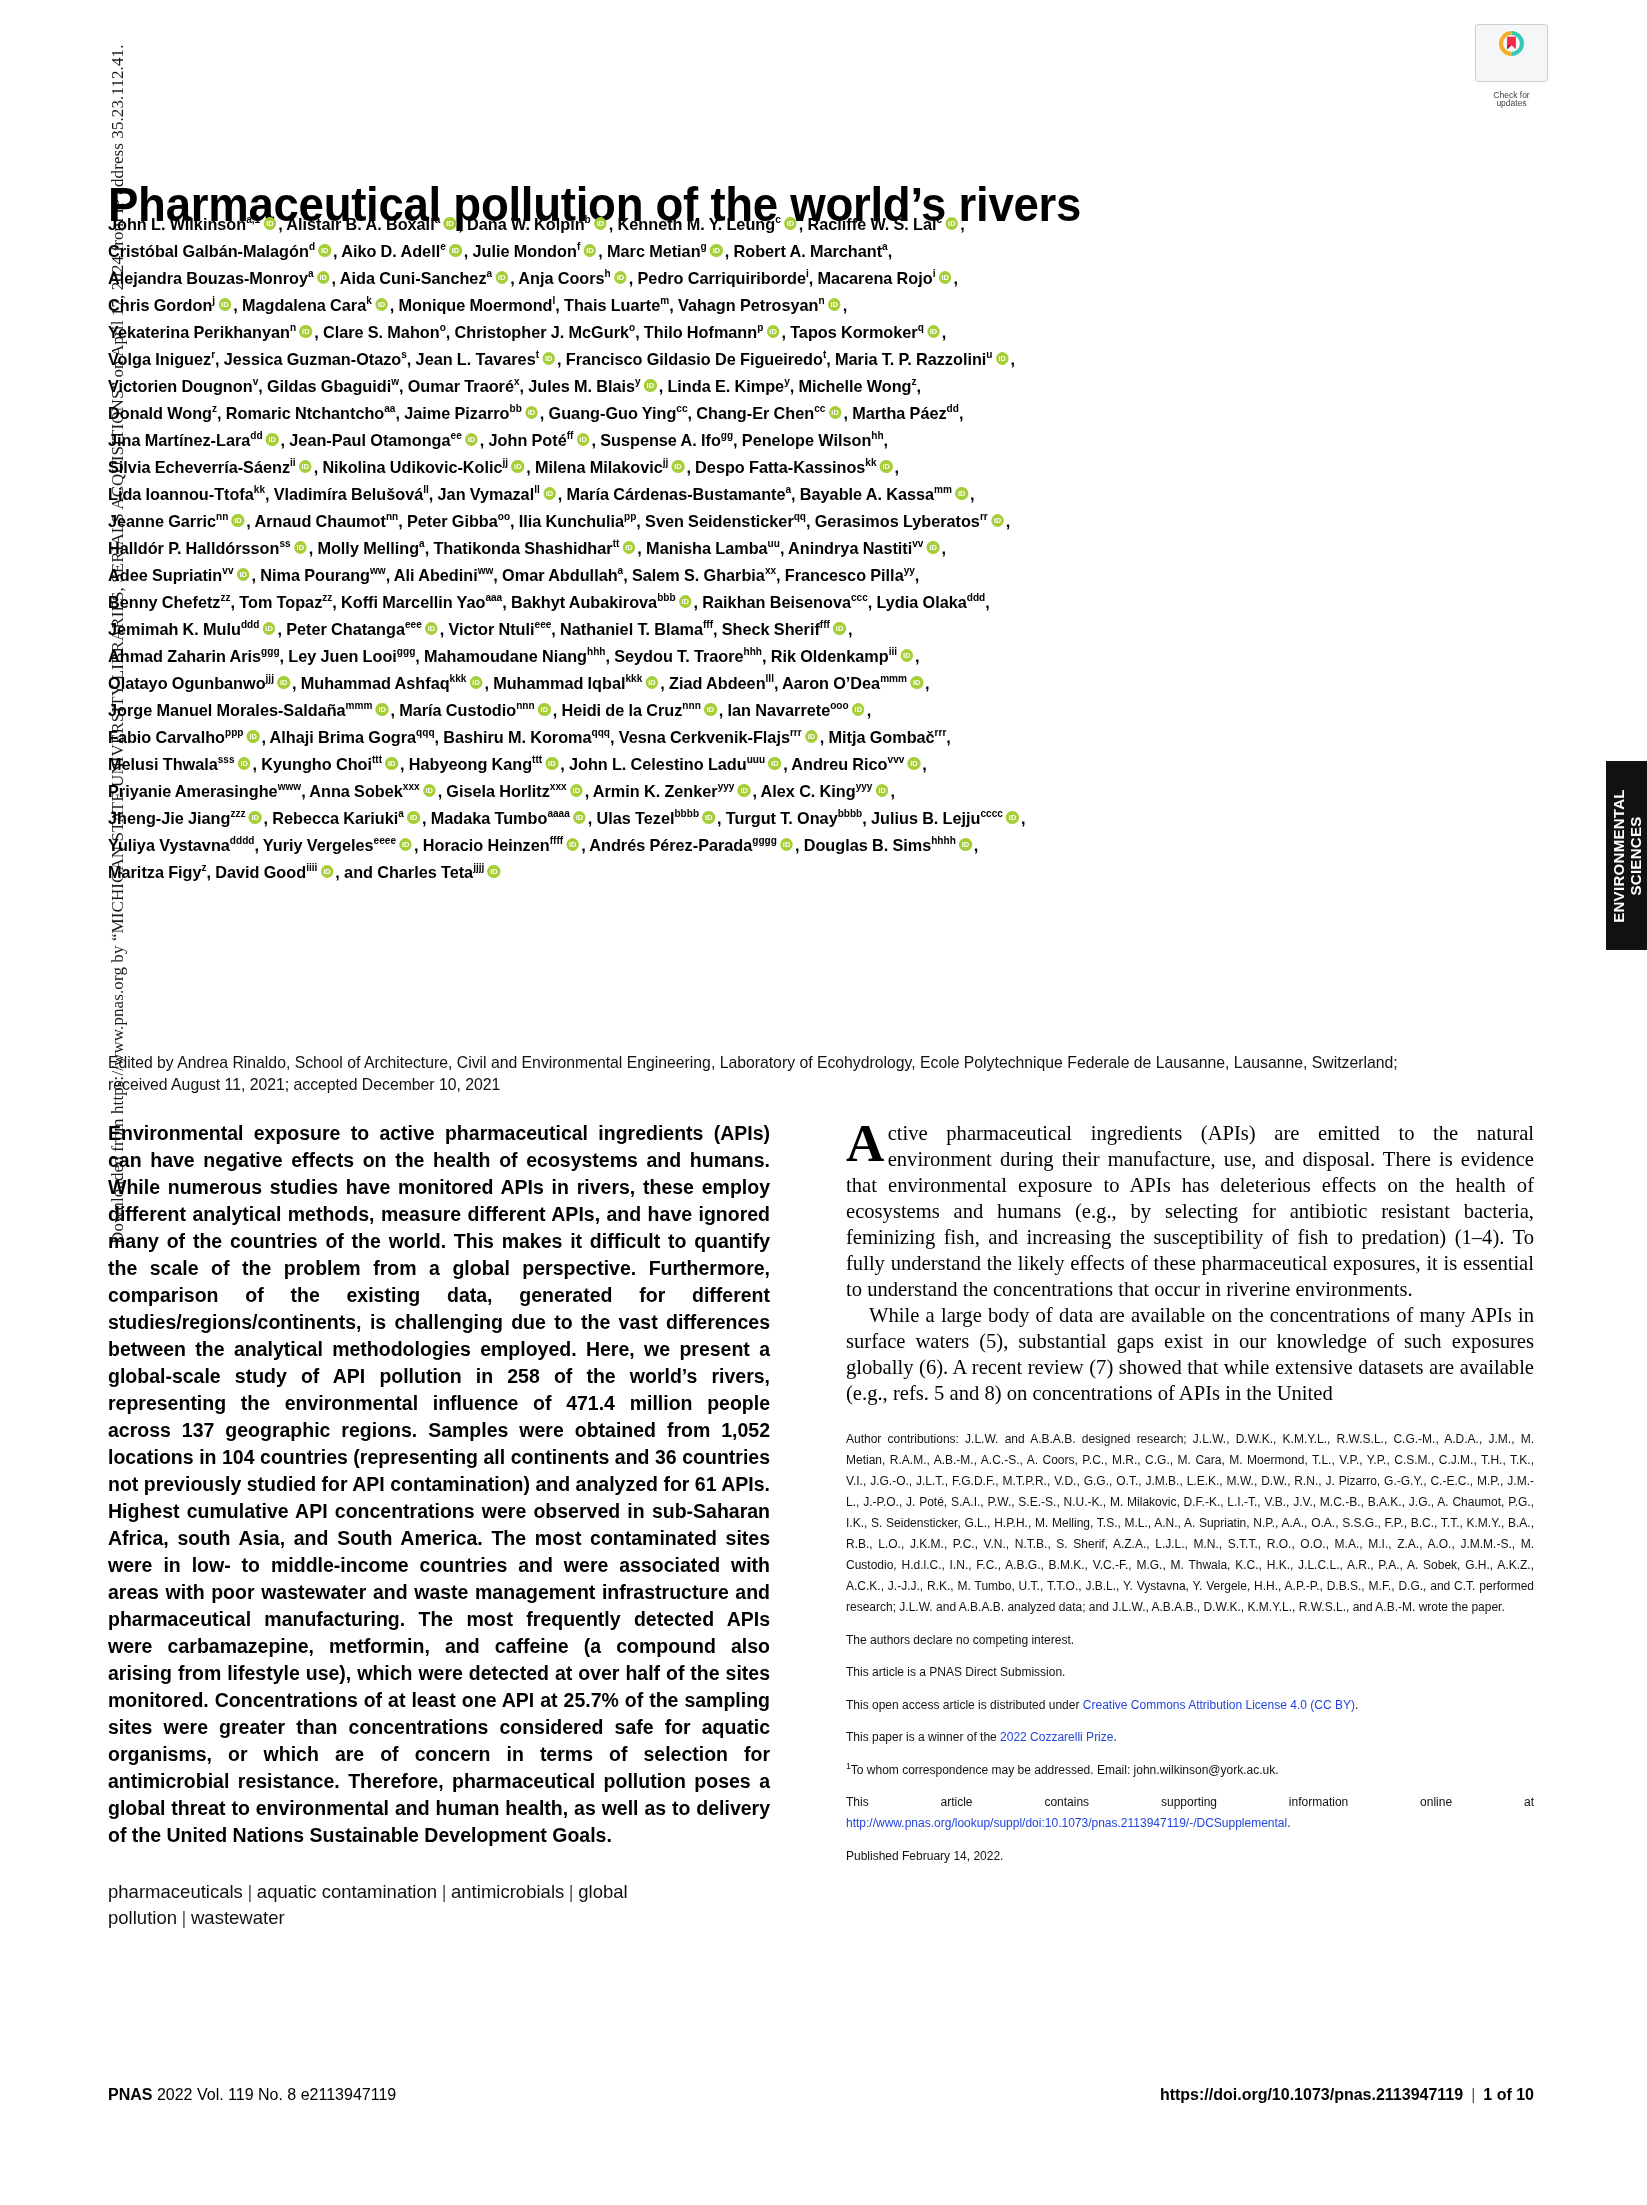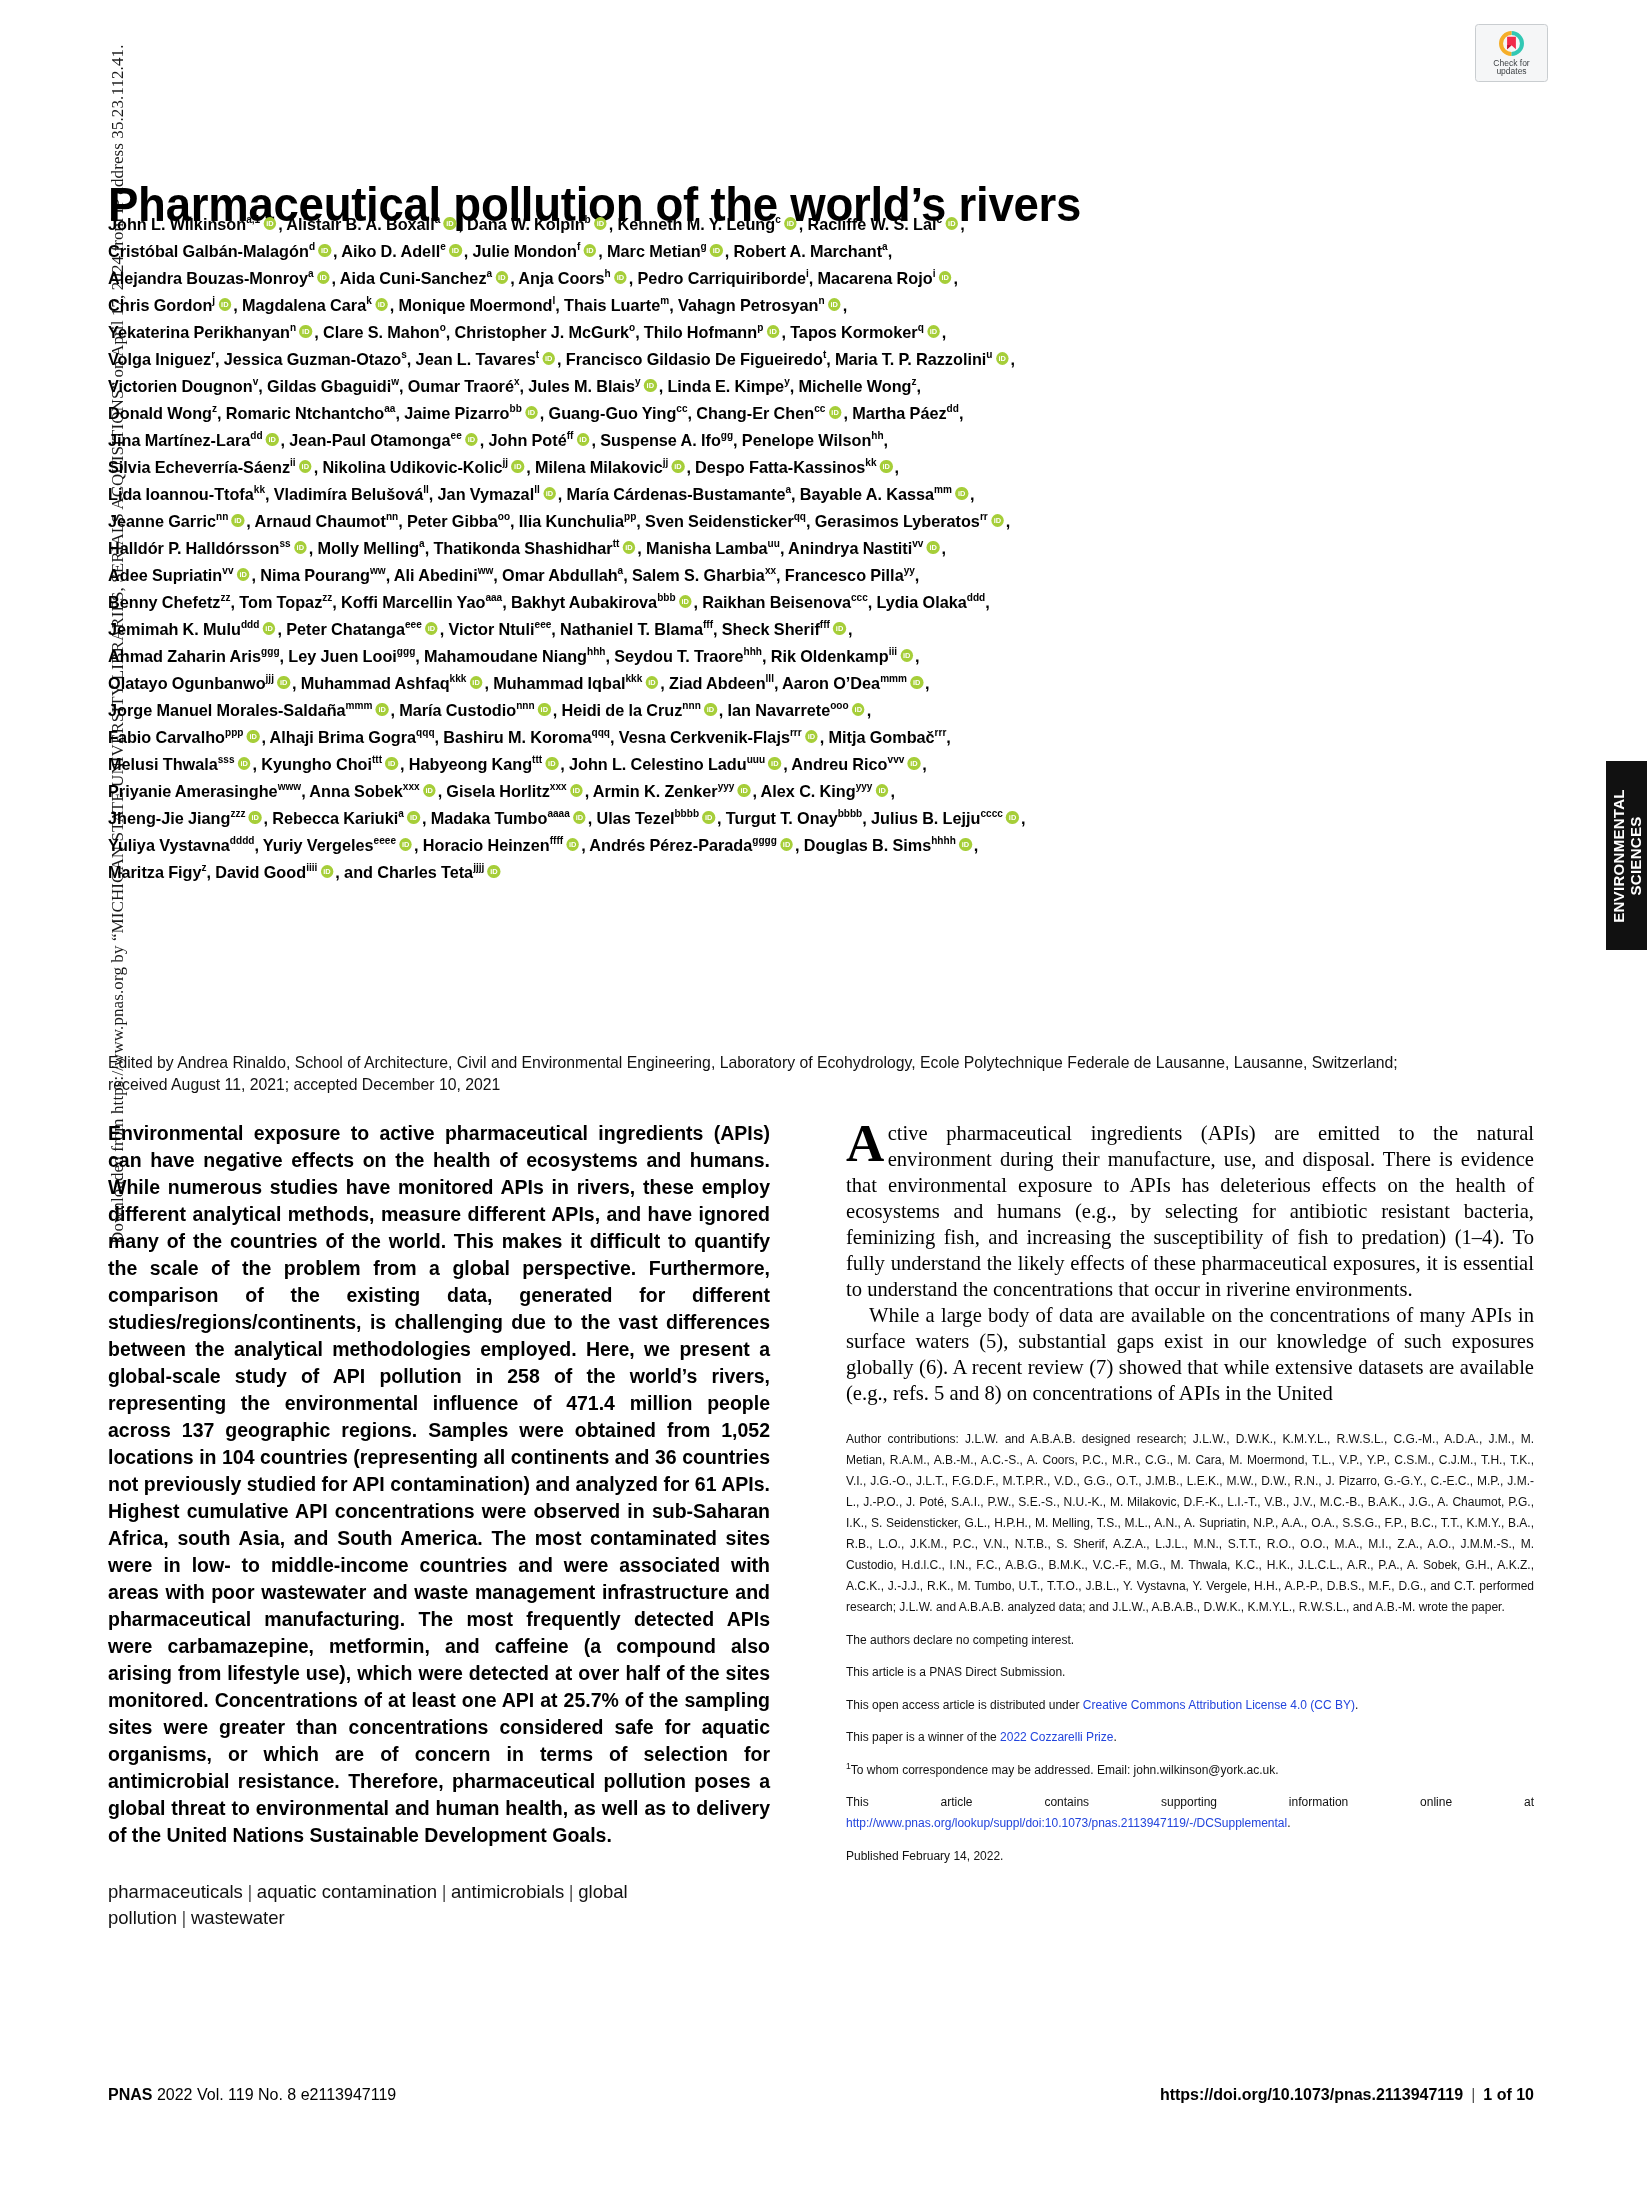--- a/index.html
+++ b/index.html
@@ -36,20 +36,21 @@
     width: 73px;
     height: 58px;
     border: 0.7px solid #c9cdd0;
     border-radius: 3.4px;
     background: #f5f6f7;
     display: flex;
     flex-direction: column;
     align-items: center;
     justify-content: flex-start;
     padding-top: 4.7px;
+    gap: 32px;
   }
   #updates-badge .ring {
     width: 27px; height: 27px; position: relative;
   }
   #updates-badge .ring svg { display:block; }
   #updates-badge .cap {
     font-size: 8.5px;
     line-height: 8.8px;
     color: #3e4245;
     text-align: center;

